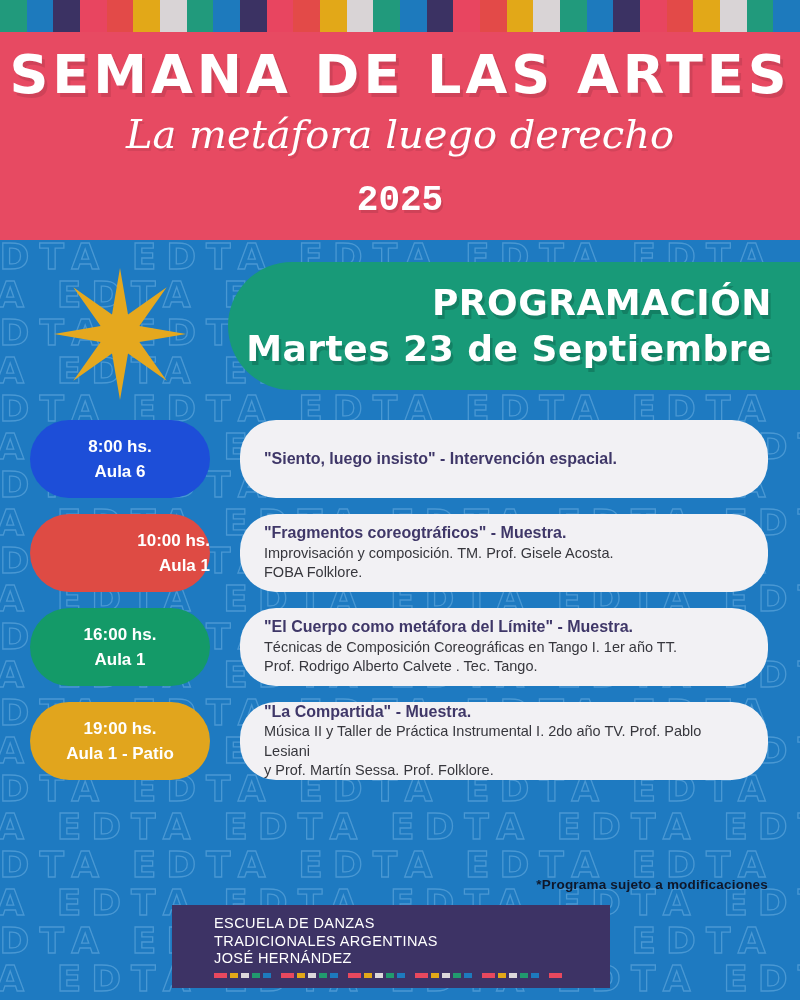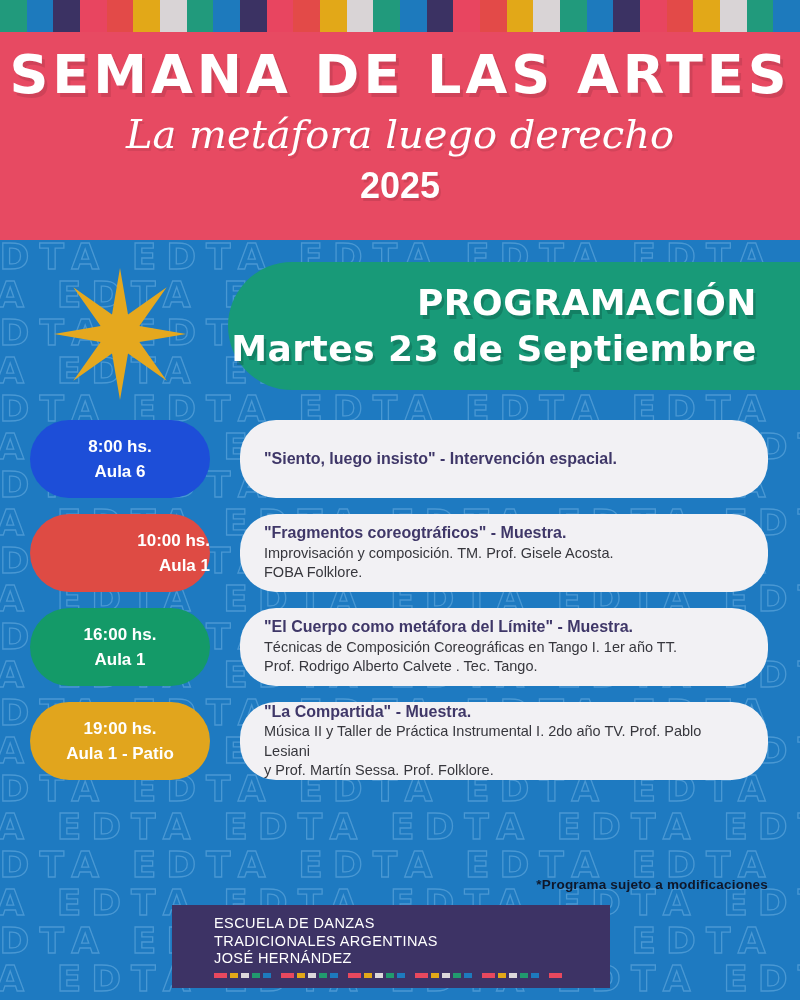--- a/index.html
+++ b/index.html
@@ -21,42 +21,42 @@
   .title {
     margin-top:16px; font-family:"DejaVu Sans", sans-serif;
     font-size:54px; font-weight:bold; letter-spacing:4px; line-height:1;
     text-shadow:3px 4px 0 rgba(0,0,0,0.10);
   }
   .subtitle {
     margin-top:10px; font-family:"DejaVu Serif", serif; font-style:italic;
     font-size:40px; line-height:1.1; text-shadow:2px 3px 0 rgba(0,0,0,0.08);
   }
   .year {
-    margin-top:12px; font-family:Liberation Sans, sans-serif;
+    margin-top:27px; font-family:Liberation Mono, monospace;
     font-size:36px; font-weight:bold; line-height:1;
     text-shadow:2px 3px 0 rgba(0,0,0,0.10);
   }
 
   
   .watermark { position:absolute; top:238px; left:0; right:0; bottom:0; overflow:hidden; z-index:0; }
   .wm-row {
     white-space:nowrap; height:38px; line-height:38px;
     font-family:"DejaVu Sans", sans-serif; font-weight:bold; font-size:36px; letter-spacing:10px;
     color:transparent; -webkit-text-stroke:1.3px rgba(115,182,230,0.5);
   }
 
   
   .star { position:absolute; left:50px; top:264px; z-index:2; }
 
   
   .banner {
     position:absolute; left:228px; right:0; top:262px; height:128px;
     background:#189a78; border-radius:64px 0 0 64px; z-index:2;
     display:flex; flex-direction:column; justify-content:center; align-items:flex-end;
-    padding-right:43px; box-sizing:border-box;
+    padding-right:28px; box-sizing:border-box;
   }
   .banner div {
     font-family:"DejaVu Sans", sans-serif; font-size:36px; font-weight:bold; color:#fff;
     line-height:1.28; letter-spacing:0.5px; text-shadow:2.5px 3.5px 0 rgba(10,70,55,0.30);
   }
 
   
   .event { position:absolute; left:0; right:0; height:78px; z-index:2; }
   .pill {
     position:absolute; left:30px; width:180px; height:78px; border-radius:40px;

